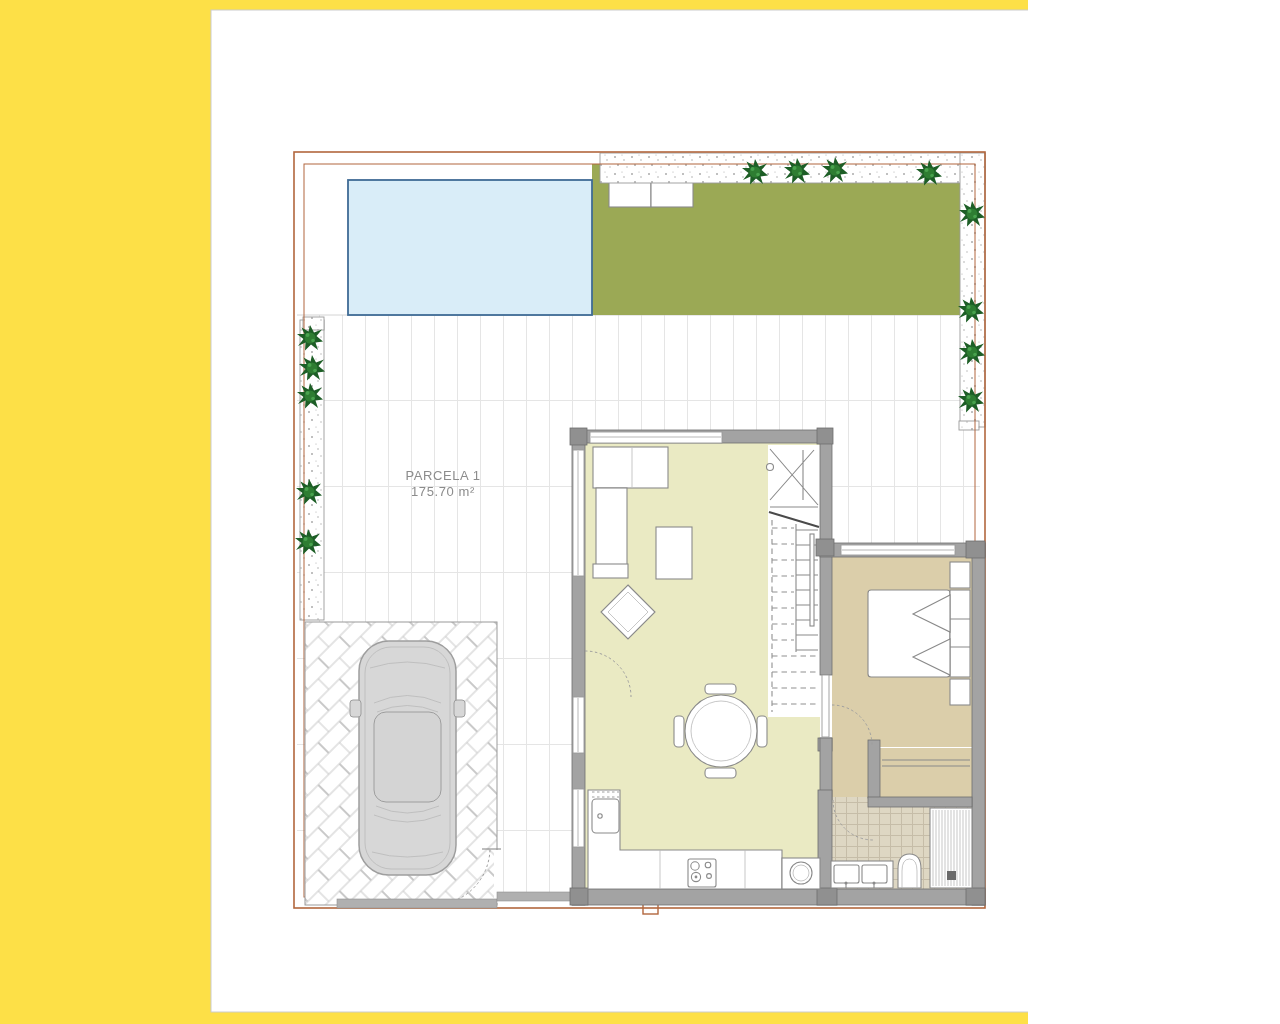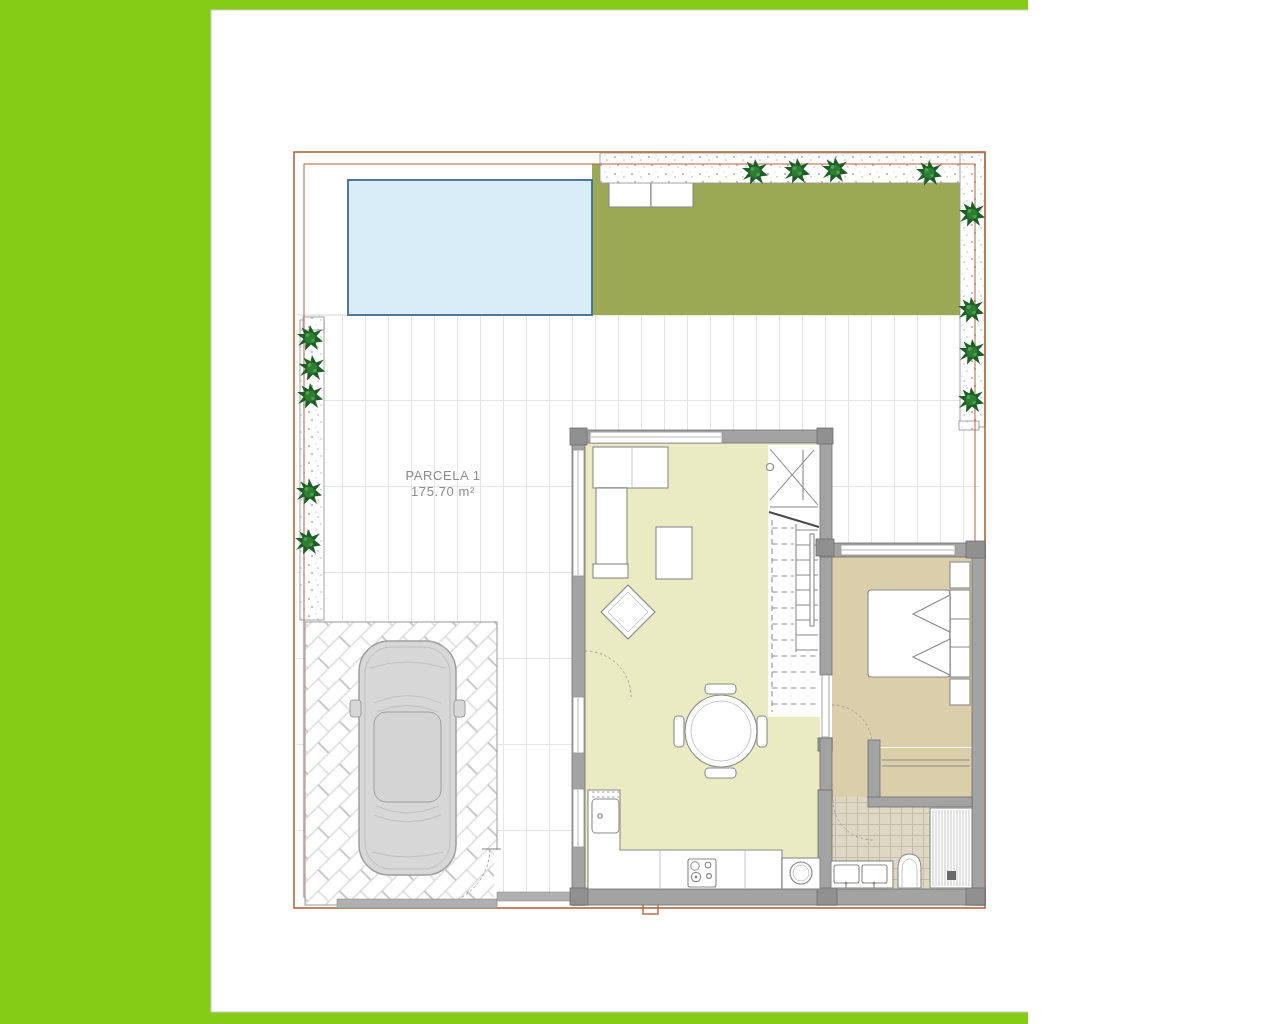--- a/index.html
+++ b/index.html
@@ -1,16 +1,16 @@
 <!DOCTYPE html>
 <html style="--plot-border: #b2673e; --pool-fill: #d9edf8; --pool-edge: #3f6b95; --garden-green: #9ba955; --tree-dark: #1d5e26; --tree-mid: #2e7d32; --tree-light: #49a24e; --living-floor: #eaeac3; --bedroom-floor: #dbceaa; --bath-tile: #ded7c3; --bath-tile-line: #c6bda8; --wall-fill: #a3a3a3; --wall-edge: #6e6e6e; --pillar-fill: #909090; --furniture-line: #8a8a8a; --window-line: #9a9a9a; --car-body: #d7d7d7; --car-line: #9e9e9e; --tile-line: #e5e5e5; --herringbone-line: #c9c9c9; --gravel-dot: #8f8f8f; --label-text: #8c8c8c; --stair-cut: #4a4a4a; --threshold-gray: #b0b0b0; --sheet-border: #cccccc;"><head>
 <meta charset="utf-8">
 <style>
   html,body{margin:0;padding:0;background:#fff;}
-  .canvas{position:relative;width:1028px;height:1024px;background:#84cc16;overflow:hidden;
+  .canvas{position:relative;width:1028px;height:1024px;background:#fde047;overflow:hidden;
           font-family:"Liberation Sans",sans-serif;}
   svg{display:block;}
   .wall{fill:var(--wall-fill,#a3a3a3);stroke:var(--wall-edge,#6e6e6e);stroke-width:.8;}
   .pillar{fill:var(--pillar-fill,#909090);stroke:var(--wall-edge,#6e6e6e);stroke-width:.8;}
   .furn{fill:#fff;stroke:var(--furniture-line,#8a8a8a);stroke-width:1.1;}
   .line{fill:none;stroke:var(--furniture-line,#8a8a8a);stroke-width:1.1;}
   .thin{fill:none;stroke:#b9b9b9;stroke-width:.8;}
   .win{fill:#fff;stroke:var(--window-line,#9a9a9a);stroke-width:.9;}
   .winl{fill:none;stroke:var(--window-line,#9a9a9a);stroke-width:.7;}
   .dash{fill:none;stroke:#909090;stroke-width:1.1;stroke-dasharray:5.5 4;}

